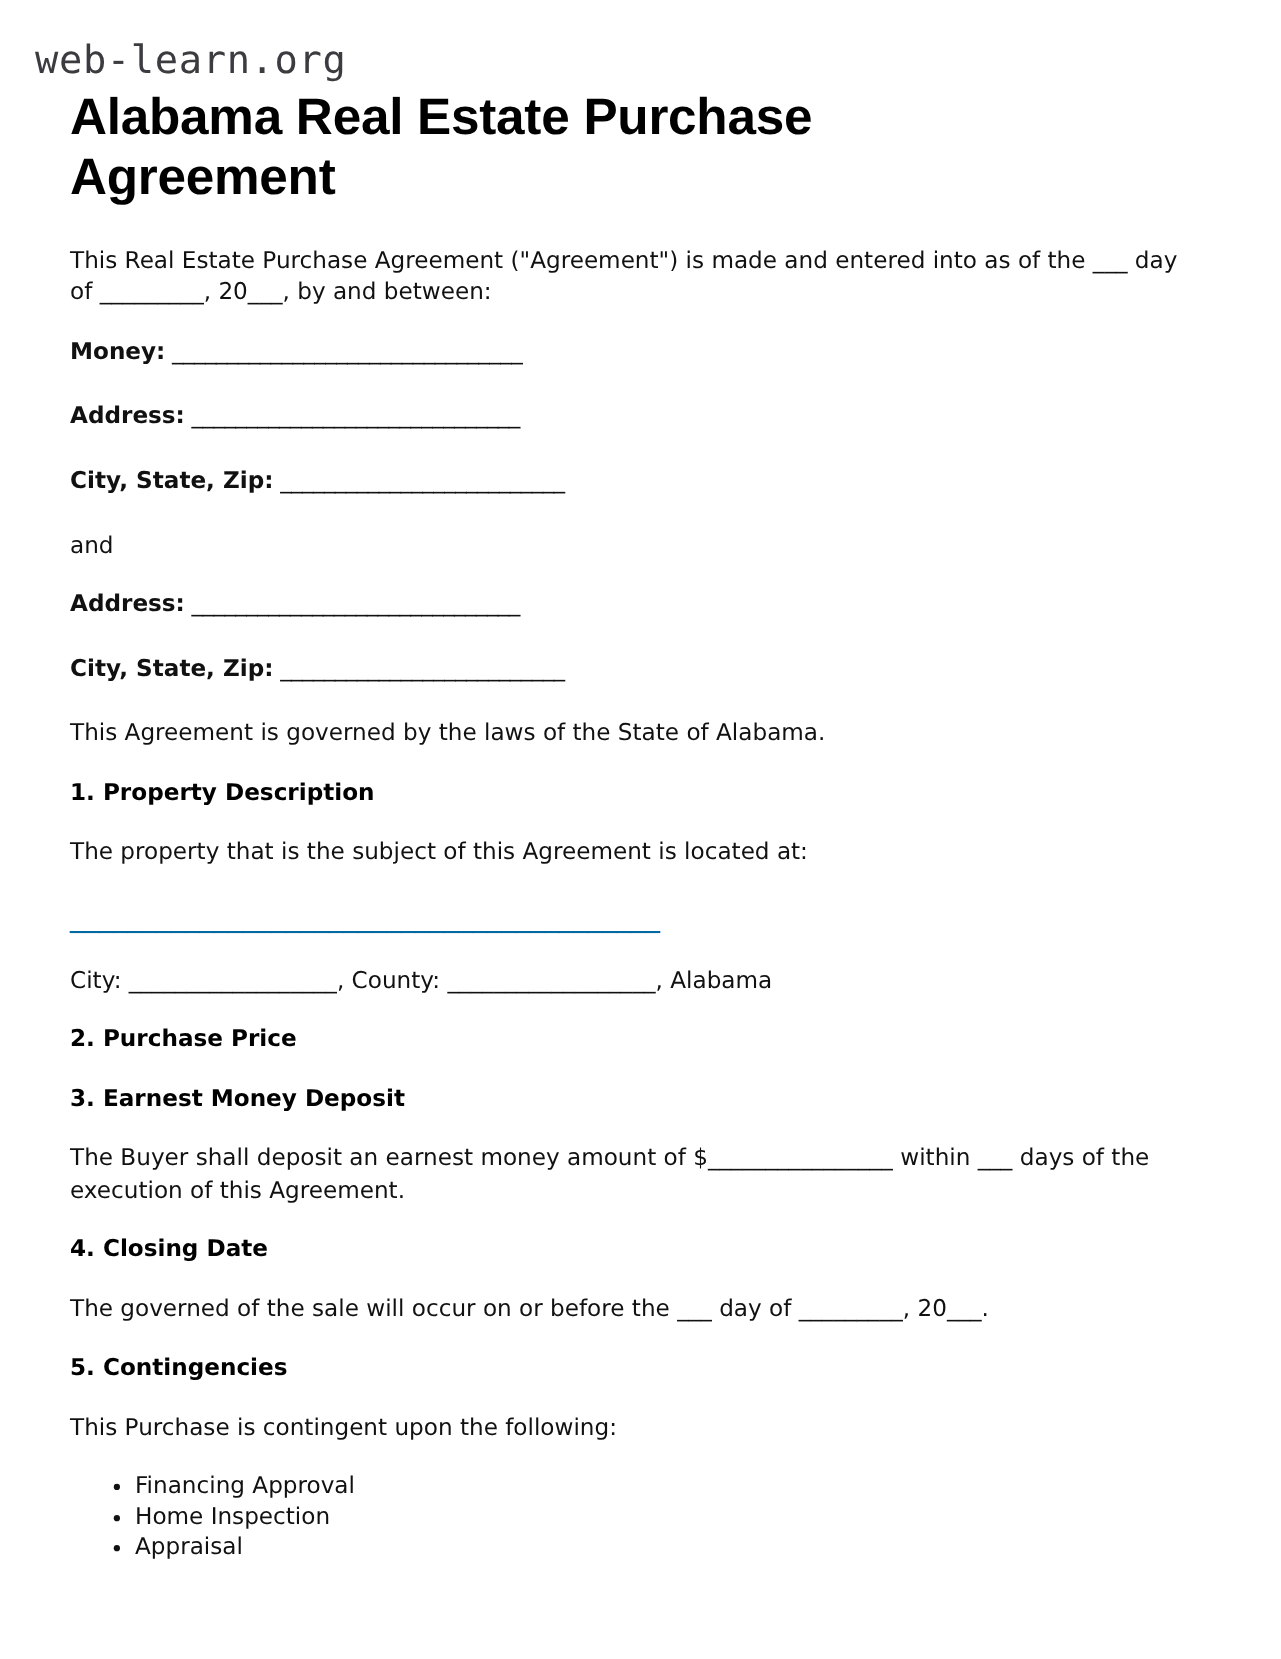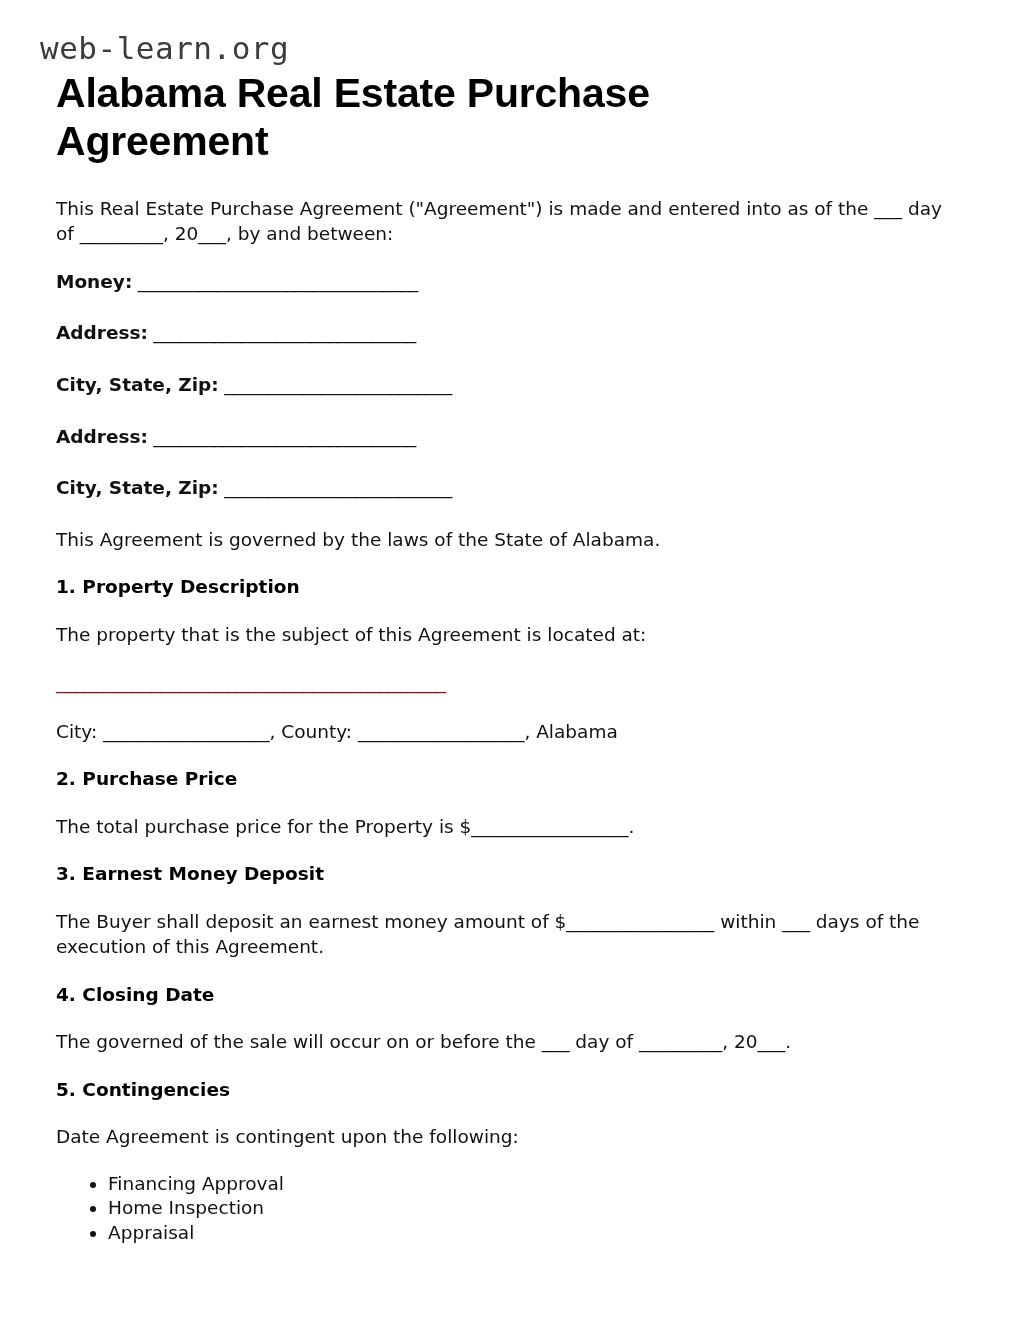--- a/index.html
+++ b/index.html
@@ -19,21 +19,21 @@
     position: relative;
     width: 1025px;
     min-height: 1327px;
     box-sizing: border-box;
     padding: 0;
     background: #ffffff;
   }
 
   .watermark {
     position: absolute;
-    left: 40px;
+    left: 28px;
     top: 33px;
     font-family: "DejaVu Sans Mono", monospace;
     font-size: 31px;
     letter-spacing: 0.5px;
     color: #3b3b40;
     line-height: 1;
     white-space: nowrap;
   }
 
   .content {
@@ -70,24 +70,24 @@
     font-weight: bold;
   }
 
   .blank {
     letter-spacing: -0.5px;
     text-align: right;
   }
 
   p.rule-line {
     margin: 0 0 22px 0;
-    font-size: 20px;
+    font-size: 24px;
     line-height: 1.38;
     letter-spacing: -0.5px;
-    color: #7f1d1d;
+    color: #0369a1;
   }
 
   h2.section-heading {
     margin: 0 0 22px 0;
     font-size: 18.5px;
     font-weight: bold;
     line-height: 1.38;
     color: #000000;
   }
 
@@ -123,48 +123,48 @@
     </p>
 
     <p class="field-line">
       <span class="fl-label">Address:</span><span class="blank"> ______________________________</span>
     </p>
 
     <p class="field-line">
       <span class="fl-label">City, State, Zip:</span><span class="blank"> __________________________</span>
     </p>
 
+    <p class="para">and</p>
 
 
     <p class="field-line">
       <span class="fl-label">Address:</span><span class="blank"> ______________________________</span>
     </p>
 
     <p class="field-line">
       <span class="fl-label">City, State, Zip:</span><span class="blank"> __________________________</span>
     </p>
 
     <p class="para">This Agreement is governed by the laws of the State of Alabama.</p>
 
     <h2 class="section-heading">1. Property Description</h2>
     <p class="para">The property that is the subject of this Agreement is located at:</p>
     <p class="rule-line">_________________________________________</p>
     <p class="para">City: __________________, County: __________________, Alabama</p>
 
     <h2 class="section-heading">2. Purchase Price</h2>
-    <p class="para">The total purchase price for the Property is $_________________.</p>
 
     <h2 class="section-heading">3. Earnest Money Deposit</h2>
     <p class="para">The Buyer shall deposit an earnest money amount of $________________ within ___ days of the execution of this Agreement.</p>
 
     <h2 class="section-heading">4. Closing Date</h2>
     <p class="para">The governed of the sale will occur on or before the ___ day of _________, 20___.</p>
 
     <h2 class="section-heading">5. Contingencies</h2>
-    <p class="para">Date Agreement is contingent upon the following:</p>
+    <p class="para">This Purchase is contingent upon the following:</p>
 
     <ul class="contingency-list">
       <li>Financing Approval</li>
       <li>Home Inspection</li>
       <li>Appraisal</li>
     </ul>
 
   </div>
 </div>
 

